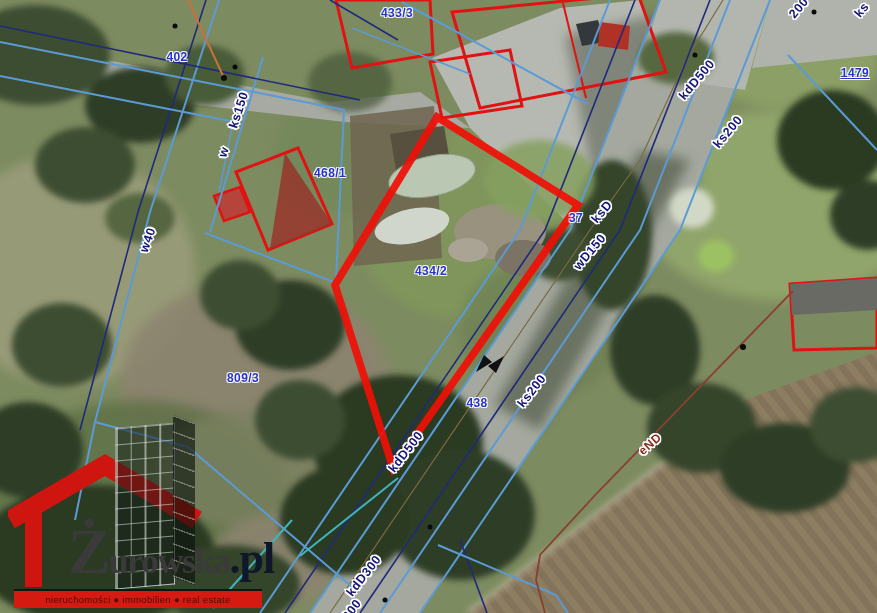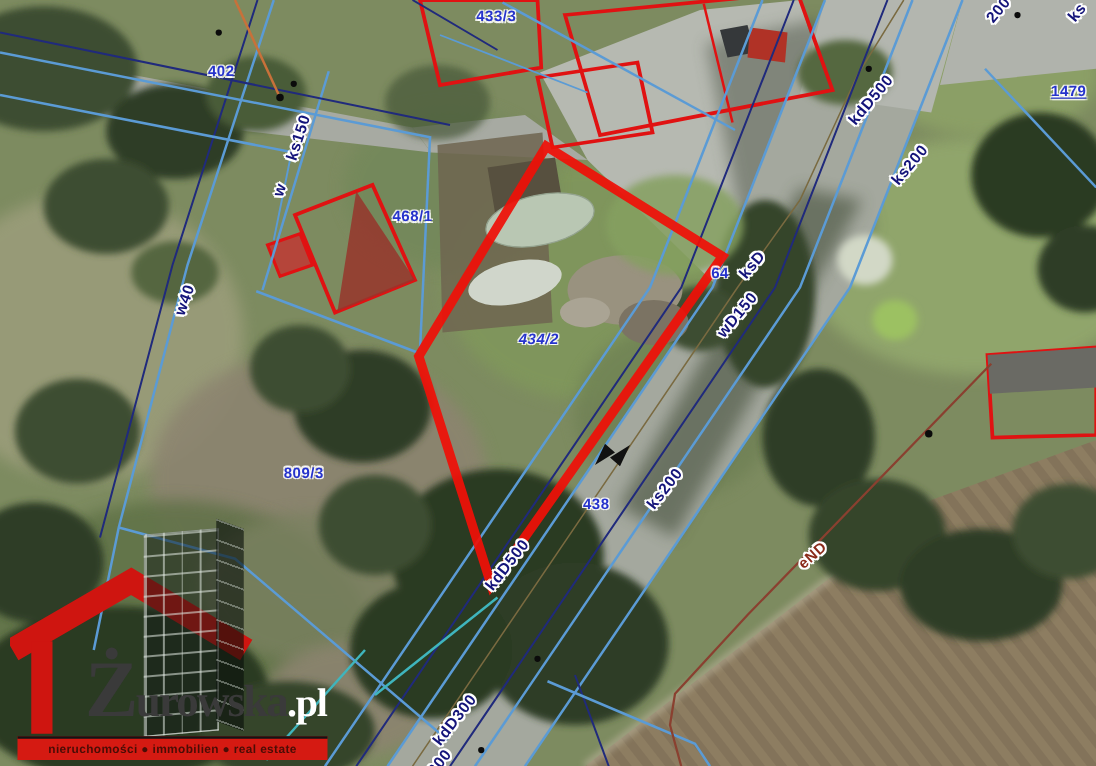--- a/index.html
+++ b/index.html
@@ -53,25 +53,25 @@
     background-color:rgba(8,14,10,.62);
     background-image:repeating-linear-gradient(to bottom,rgba(210,218,210,.4) 0 1.5px,transparent 1.5px 16px);
     transform:skewY(20deg);
   }
   .logo-house-svg{position:absolute;left:0;top:0;z-index:2;}
   .brand{position:absolute;left:60px;top:0;z-index:3;width:240px;height:176px;}
   .brand-line{position:absolute;left:0;bottom:0;white-space:nowrap;
     font-family:"Liberation Serif",serif;font-weight:bold;color:#3a3a3a;}
   .brand-initial{font-size:64px;letter-spacing:-2px;}
   .brand-rest{font-size:36px;letter-spacing:-1.5px;}
-  .brand-tld{font-size:32px;color:#ffffff;letter-spacing:-1px;}
+  .brand-tld{font-size:44px;color:#0f172a;letter-spacing:-1px;}
   .banner{
     position:absolute;left:6px;top:176px;width:248px;height:17px;z-index:4;
     background:var(--logo-red,#d51a12);border-top:2px solid #141414;
-    font-size:9.5px;font-weight:bold;line-height:17px;text-align:center;
+    font-size:9.5px;font-weight:normal;line-height:17px;text-align:center;
     color:#4a0d06;letter-spacing:.3px;
   }
 </style>
 </head>
 <body>
 
 <div class="stage">
 
   <svg width="877" height="613" viewBox="0 0 877 613">
     <defs>
@@ -217,24 +217,24 @@
       <path d="M476,372 L492,362 L484,355 Z M504,356 L488,366 L496,373 Z" fill="#111"></path>
     </g>
 
     <polygon class="hl" points="437,117 578,205 393,468 335,285"></polygon>
   </svg>
 
   <div id="labels-layer">
       <span class="map-label parcel" style="left: 155px; top: 57px; transform: translate(-50%, -50%) rotate(0deg); padding-left: 44px;">402</span>
       <span class="map-label parcel" style="left: 397px; top: 13px; transform: translate(-50%, -50%) rotate(0deg);">433/3</span>
       <span class="map-label parcel" style="left: 330px; top: 134px; transform: translate(-50%, -50%) rotate(0deg); margin-top: 39px;">468/1</span>
-      <span class="map-label parcel" style="left: 431px; top: 271px; transform: translate(-50%, -50%) rotate(0deg); font-style: italic;">434/2</span>
+      <span class="map-label parcel" style="left: 431px; top: 271px; transform: translate(-50%, -50%) rotate(0deg);">434/2</span>
       <span class="map-label parcel" style="left: 243px; top: 378px; transform: translate(-50%, -50%) rotate(0deg);">809/3</span>
       <span class="map-label parcel" style="left: 477px; top: 403px; transform: translate(-50%, -50%) rotate(0deg);">438</span>
-      <span class="map-label parcel" style="left: 576px; top: 218px; transform: translate(-50%, -50%) rotate(0deg);">64</span>
+      <span class="map-label parcel" style="left: 576px; top: 218px; transform: translate(-50%, -50%) rotate(0deg);">37</span>
       <span class="map-label parcel" style="left: 855px; top: 73px; transform: translate(-50%, -50%) rotate(0deg); text-decoration: underline;">1479</span>
       <span class="map-label utility" style="left: 239px; top: 110px; transform: translate(-50%, -50%) rotate(-72deg);">ks150</span>
       <span class="map-label utility" style="left: 224px; top: 152px; transform: translate(-50%, -50%) rotate(-72deg);">w</span>
       <span class="map-label utility" style="left: 148px; top: 240px; transform: translate(-50%, -50%) rotate(-70deg);">w40</span>
       <span class="map-label utility" style="left: 406px; top: 452px; transform: translate(-50%, -50%) rotate(-52deg);">kdD500</span>
       <span class="map-label utility" style="left: 364px; top: 576px; transform: translate(-50%, -50%) rotate(-52deg);">kdD300</span>
       <span class="map-label utility" style="left: 352px; top: 610px; transform: translate(-50%, -50%) rotate(-52deg);">300</span>
       <span class="map-label utility" style="left: 532px; top: 391px; transform: translate(-50%, -50%) rotate(-52deg);">ks200</span>
       <span class="map-label utility" style="left: 590px; top: 252px; transform: translate(-50%, -50%) rotate(-50deg);">wD150</span>
       <span class="map-label utility" style="left: 602px; top: 212px; transform: translate(-50%, -50%) rotate(-50deg);">ksD</span>

